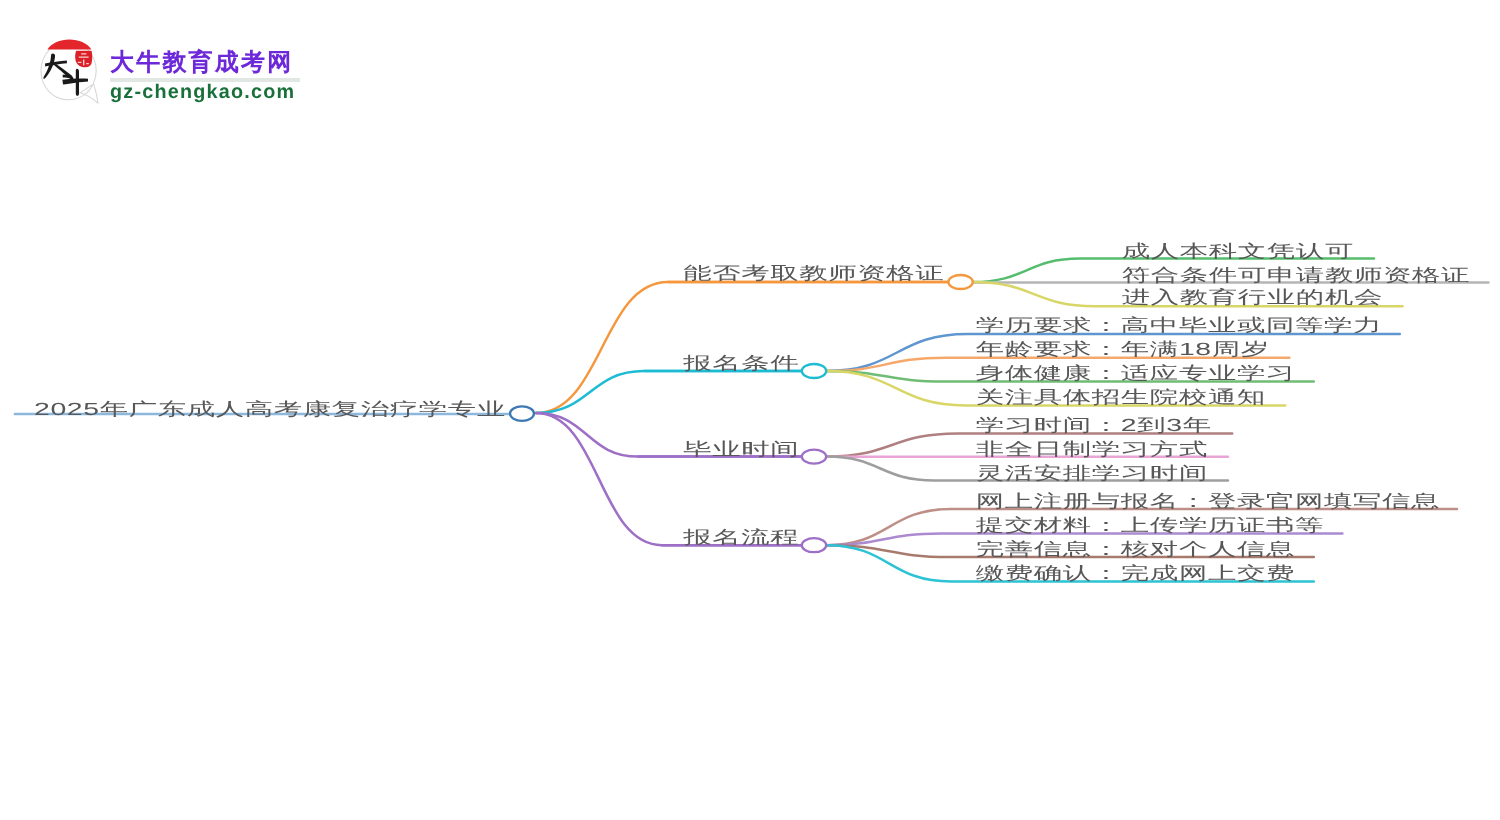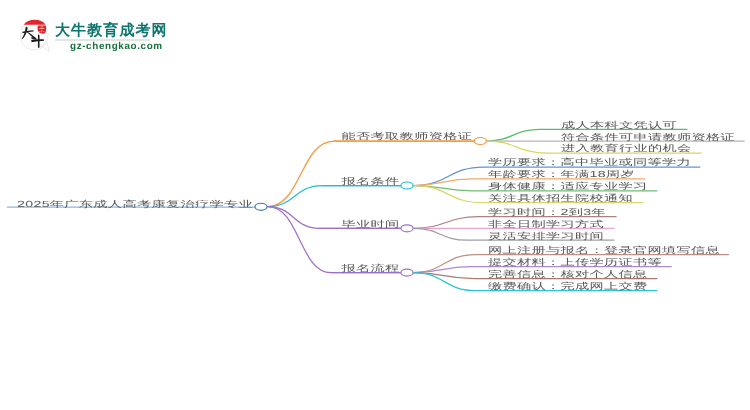--- a/index.html
+++ b/index.html
@@ -4,24 +4,24 @@
 <style>
   html,body{margin:0;padding:0;}
   body{width:750px;height:410px;background:#ffffff;-webkit-font-smoothing:antialiased;text-rendering:geometricPrecision;
        font-family:"Liberation Sans","DejaVu Sans",sans-serif;overflow:hidden;}
   #page{position:relative;width:750px;height:410px;background:#fff;}
 
   
   #logo{position:absolute;left:0px;top:0px;width:190px;height:60px;}
   #logo-mark{position:absolute;left:14px;top:14px;width:40px;height:42px;}
   #logo-text{position:absolute;left:55px;top:24.6px;}
-  .logo-cn{font-weight:bold;font-size:15px;color:#0f766e;letter-spacing:1.1px;
+  .logo-cn{font-weight:bold;font-size:12px;color:#6d28d9;letter-spacing:1.1px;
            line-height:12.6px;white-space:nowrap;}
   .logo-en{font-weight:bold;font-size:9.9px;color:#19703a;letter-spacing:0.62px;
-           line-height:11px;white-space:nowrap;margin-left:15px;}
+           line-height:11px;white-space:nowrap;}
   .logo-rule{width:95px;height:1.4px;background:#e1e7e2;margin:2.2px 0 0.6px 0;}
 
   
   #map{position:absolute;left:0;top:0;width:750px;height:410px;}
   #map path{fill:none;stroke-width:1.25;stroke-linecap:round;}
   #map ellipse{fill:#ffffff;stroke-width:1.15;}
   #labels{position:absolute;left:0;top:0;width:750px;height:410px;}
   .mtext{position:absolute;white-space:nowrap;color:#575757;font-size:14.2px;letter-spacing:0.32px;
          line-height:14.6px;transform-origin:left bottom;transform:scaleY(0.62);
          font-family:"Liberation Sans","DejaVu Sans",sans-serif;}

